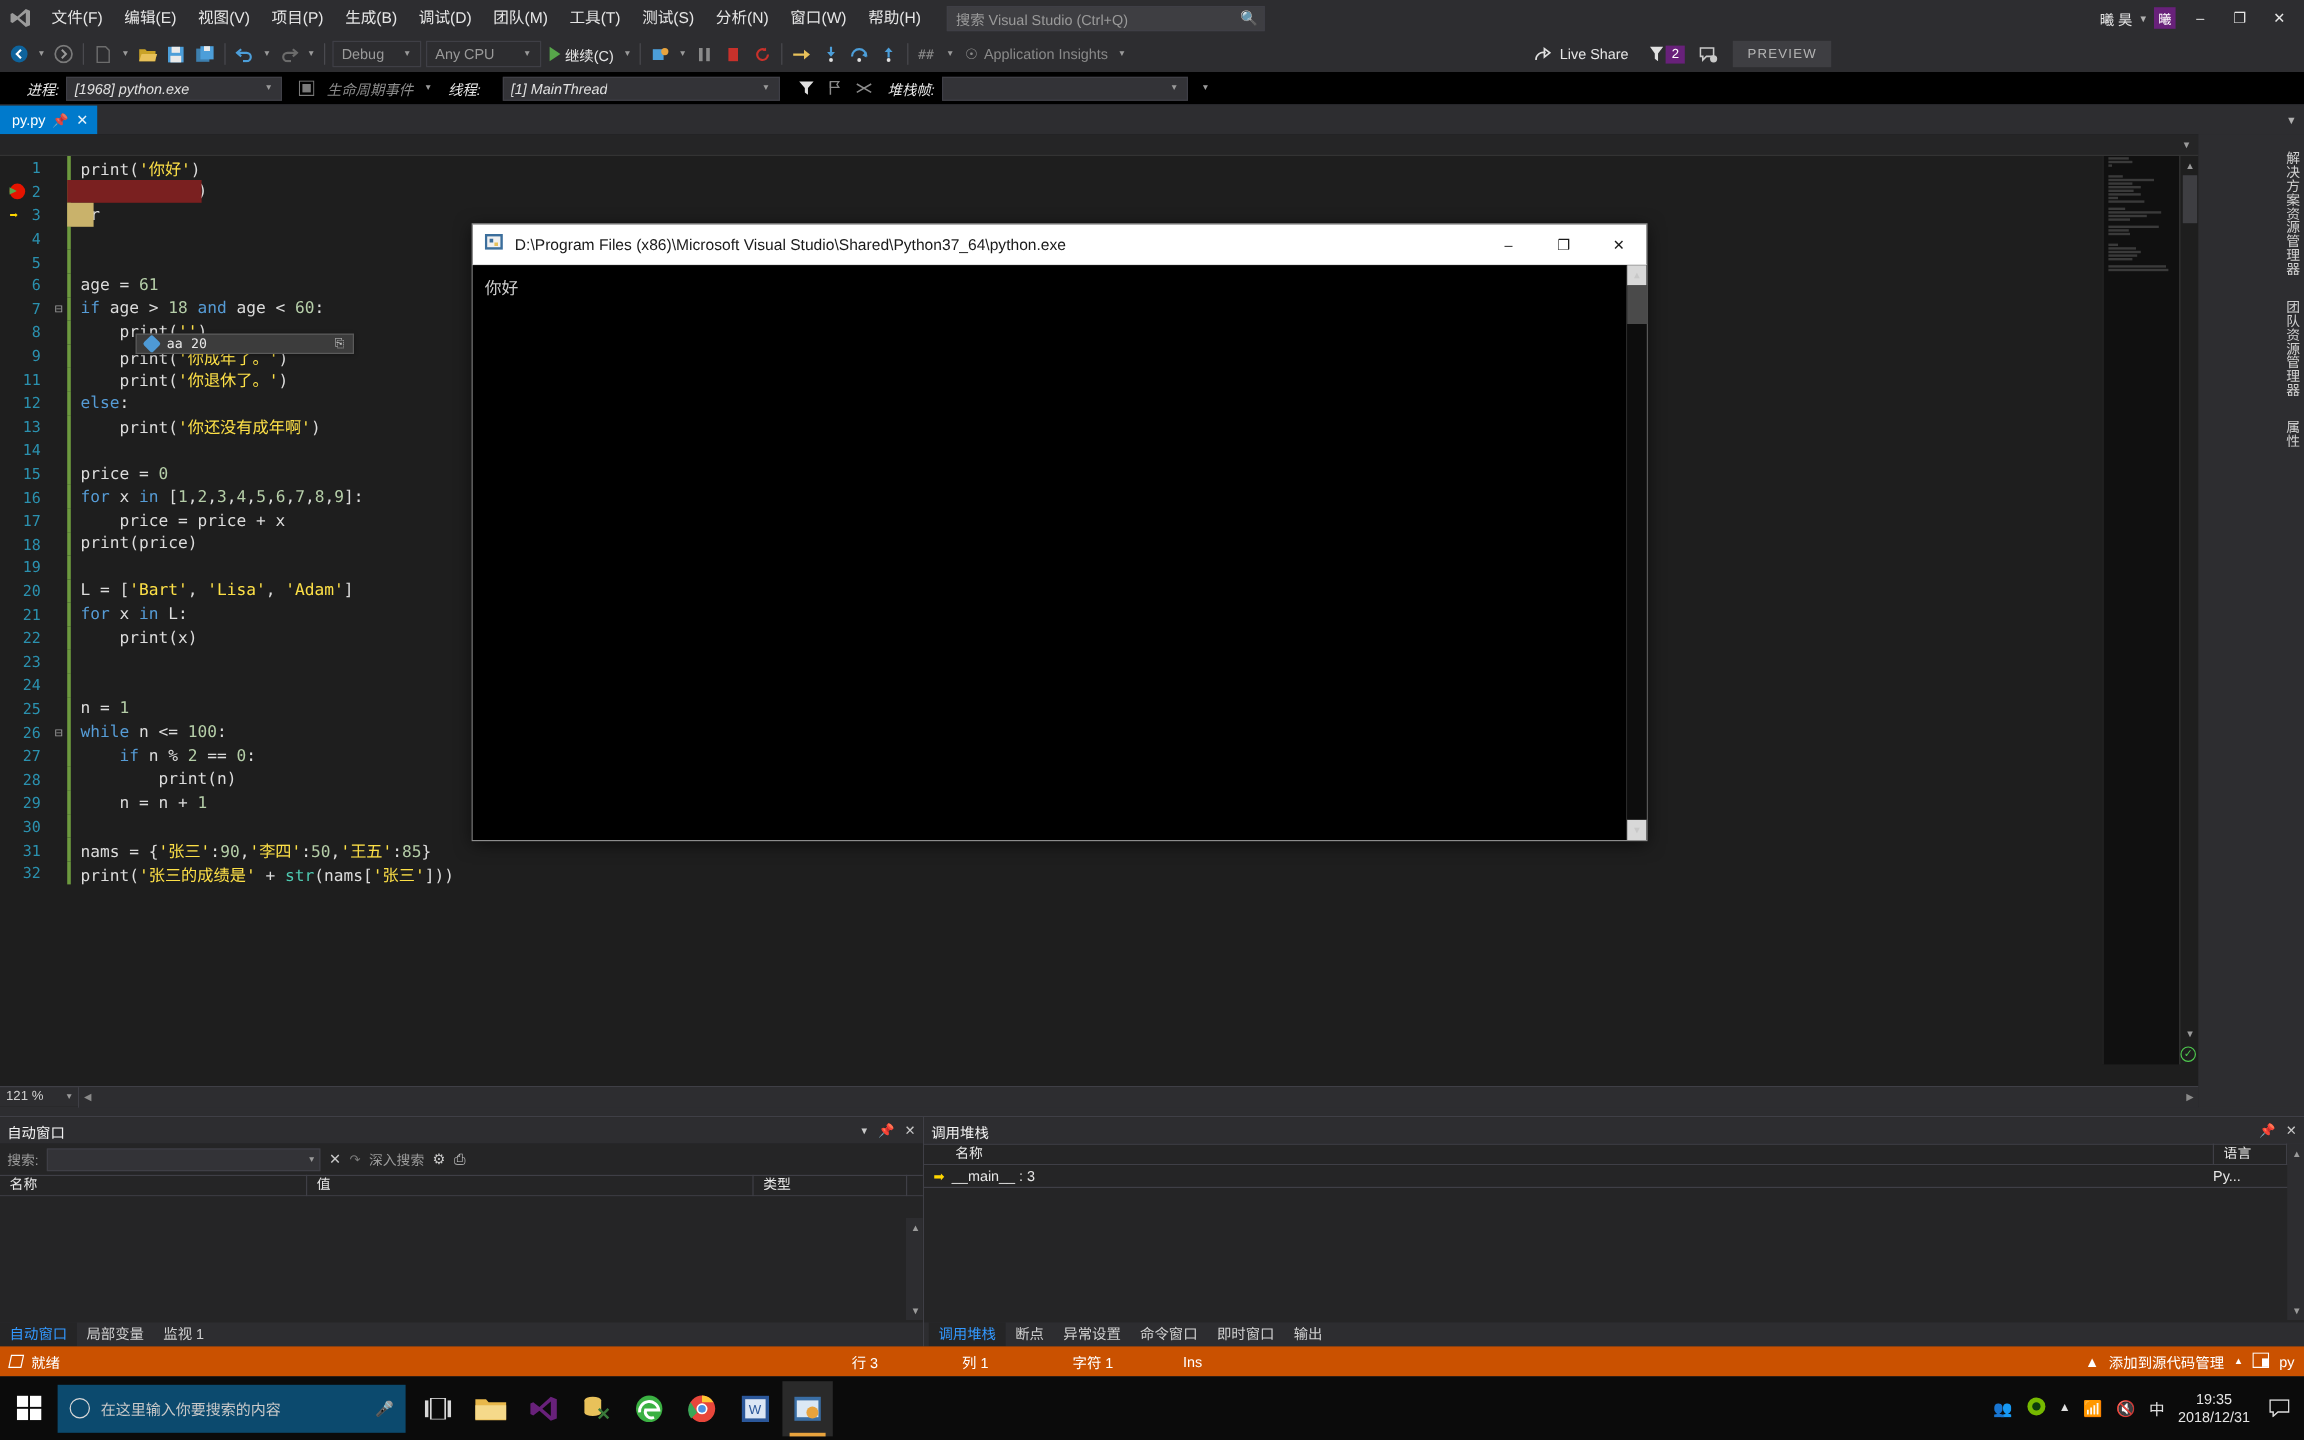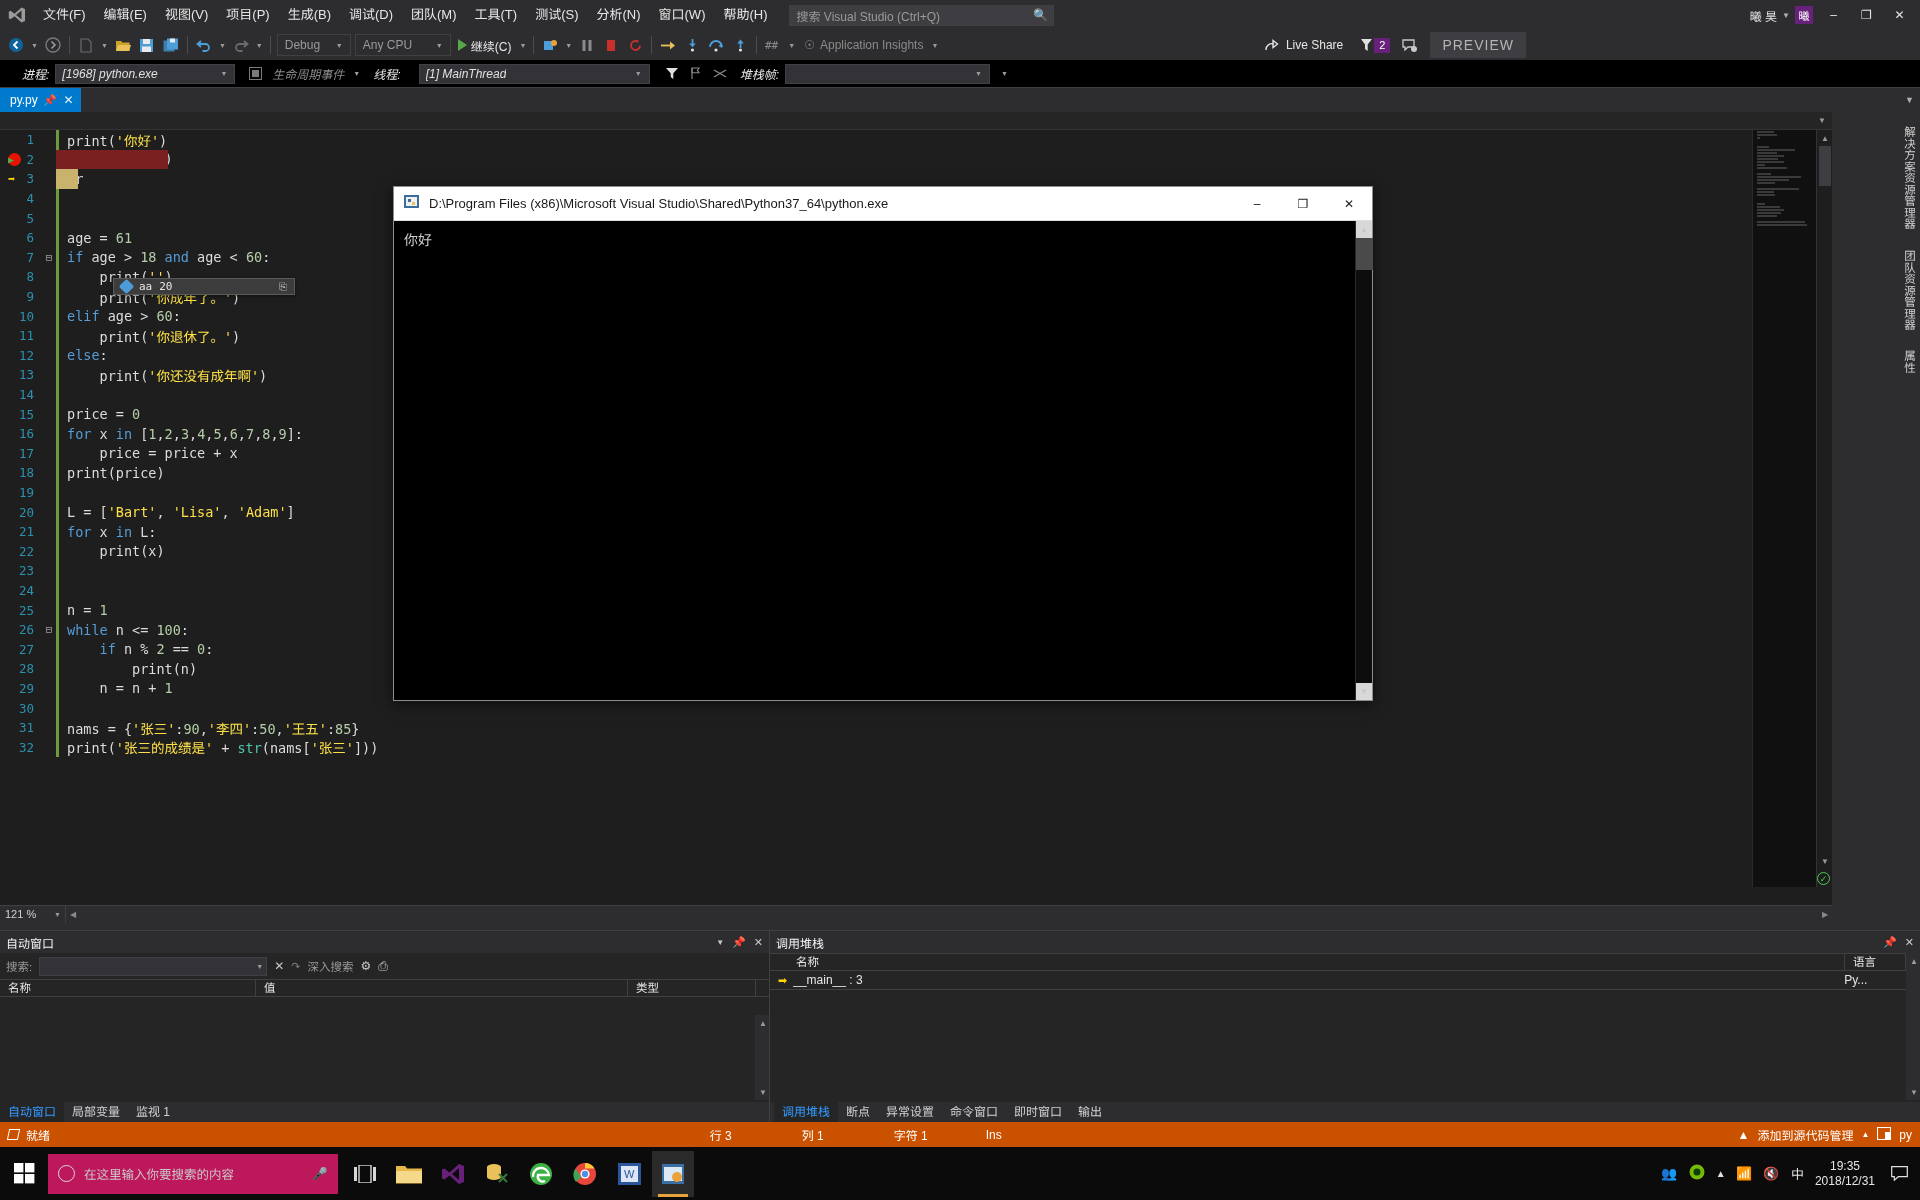--- a/index.html
+++ b/index.html
@@ -55,21 +55,21 @@
   }
   .tb-combo.wide{min-width:96px;}
   .tb-run{display:flex;align-items:center;gap:4px;height:24px;padding:0 5px;color:#e6e6e6;font-size:12px;}
   .tri-green{width:0;height:0;border-left:9px solid #57a64a;border-top:6px solid transparent;border-bottom:6px solid transparent;}
   .appinsights{display:flex;align-items:center;gap:5px;color:#8a8a8a;font-size:12px;padding:0 6px;}
   .toolbar-right{margin-left:auto;display:flex;align-items:center;gap:2px;padding-right:6px;}
   .liveshare{display:flex;align-items:center;gap:6px;color:#e6e6e6;font-size:12px;padding:3px 8px;}
   .notif{display:flex;align-items:center;gap:0;padding:0 6px;}
   .notif-badge{background:#68217a;color:#fff;font-size:11px;padding:1px 5px;line-height:13px;}
   .preview-chip{
-    background:#3e3e42;color:#b4b4b4;font-size:14px;letter-spacing:1px;
+    background:#3e3e42;color:#b4b4b4;font-size:11px;letter-spacing:1px;
     padding:5px 12px;margin-left:6px;
   }
 
   
   .toolbar2{
     position:absolute;left:0;top:60px;width:1920px;height:28px;
     background:#000000;display:flex;align-items:center;padding-left:22px;
     border-bottom:1px solid #3f3f46;
     font-style:italic;
   }
@@ -224,21 +224,21 @@
   .sb-cell{min-width:92px;text-align:left;}
   .sb-right{margin-left:auto;display:flex;align-items:center;gap:8px;}
 
   
   .taskbar{
     position:absolute;left:0;top:1147px;width:1920px;height:53px;background:#0b0b0b;
     display:flex;align-items:center;
   }
   .start-btn{width:48px;height:53px;display:flex;align-items:center;justify-content:center;}
   .tb-search{
-    width:290px;height:40px;background:#be185d;display:flex;align-items:center;gap:9px;
+    width:290px;height:40px;background:#0c4a6e;display:flex;align-items:center;gap:9px;
     padding:0 10px;color:#c8c8c8;font-size:12.5px;
   }
   .tb-search .cort{width:17px;height:17px;border:1.6px solid #d8d8d8;border-radius:50%;flex:none;}
   .tb-search .txt{flex:1;white-space:nowrap;overflow:hidden;}
   .tb-icons{display:flex;align-items:center;gap:2px;margin-left:6px;}
   .tb-ic{width:42px;height:46px;display:flex;align-items:center;justify-content:center;position:relative;}
   .tb-ic.active{background:#2a2a2a;}
   .tb-ic.active::after{content:"";position:absolute;left:6px;right:6px;bottom:0;height:3px;background:#e8a33d;}
   .tray{margin-left:auto;display:flex;align-items:center;gap:11px;padding-right:8px;color:#e6e6e6;font-size:12px;}
   .clock{text-align:center;line-height:15px;font-size:12px;}
@@ -581,26 +581,20 @@
           <span class="lnum">8</span>
           <span class="fold"></span>
           <span class="chbar"></span>
           <span class="ctext"><span class="f">    print</span><span class="op">(</span><span class="s">''</span><span class="op">)</span></span>
         </div>
         <div class="code-line">
           <span class="lnum">9</span>
           <span class="fold"></span>
           <span class="chbar"></span>
           <span class="ctext"><span class="f">    print</span><span class="op">(</span><span class="s">'你成年了。'</span><span class="op">)</span></span>
-        </div>
-        <div class="code-line">
-          <span class="lnum">10</span>
-          <span class="fold"></span>
-          <span class="chbar"></span>
-          <span class="ctext"><span class="k">elif</span><span class="f"> age </span><span class="op">&gt; </span><span class="n">60</span><span class="op">:</span></span>
         </div>
         <div class="code-line">
           <span class="lnum">11</span>
           <span class="fold"></span>
           <span class="chbar"></span>
           <span class="ctext"><span class="f">    print</span><span class="op">(</span><span class="s">'你退休了。'</span><span class="op">)</span></span>
         </div>
         <div class="code-line">
           <span class="lnum">12</span>
           <span class="fold"></span>

